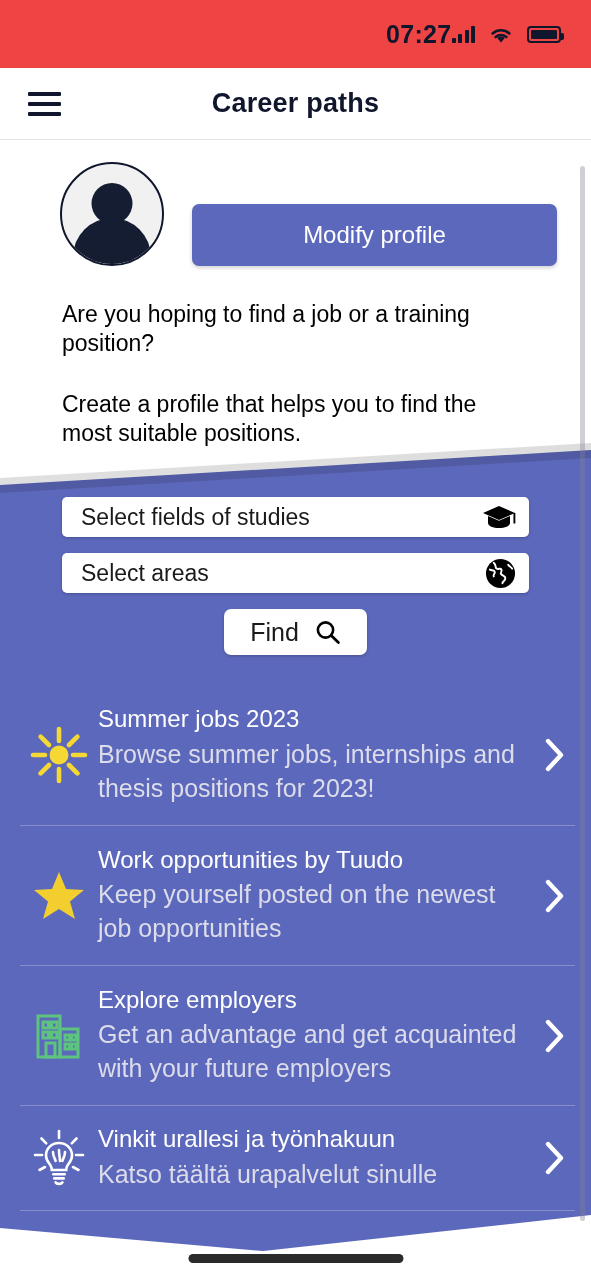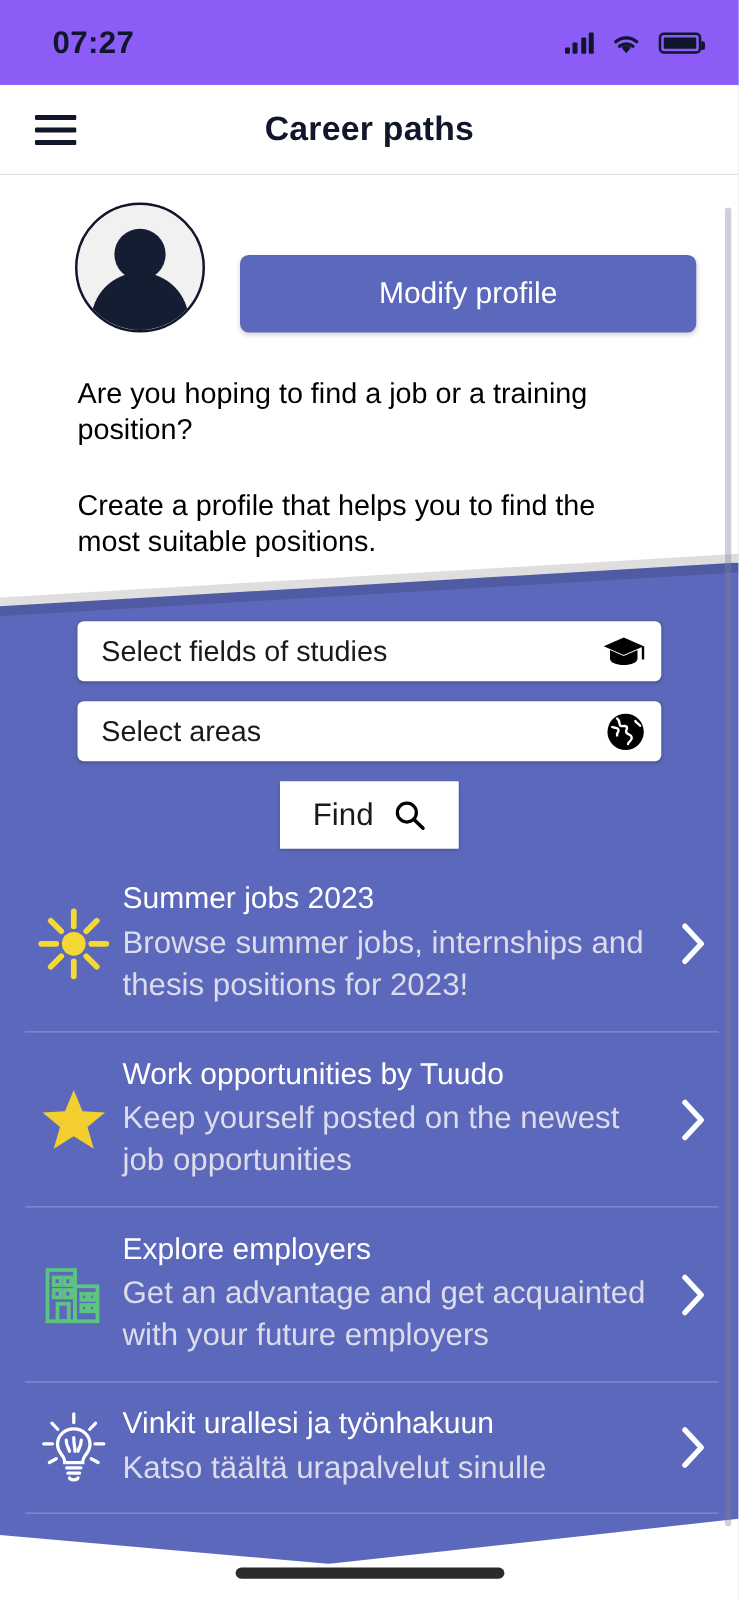--- a/index.html
+++ b/index.html
@@ -9,23 +9,23 @@
     background:#ffffff;
     overflow:hidden;
     position:relative;
   }
 
   
   .statusbar {
     height:68px;
     display:flex;
     align-items:center;
-    justify-content:space-between;
+    justify-content:flex-end;
     padding:0 30px 0 42px;
-    background:#8b5cf6;
+    background:#ef4444;
   }
   .status-time {
     font-size:25px;
     font-weight:600;
     color:#10162b;
     letter-spacing:.3px;
   }
   .status-icons { display:flex; align-items:center; gap:13px; }
   .signal { display:flex; align-items:flex-end; gap:2.5px; height:17px; }
   .signal i { width:4px; background:#10162b; border-radius:1px; display:block; }
@@ -123,33 +123,33 @@
     font-size:23px; line-height:1.26; color:#000000;
   }
   .intro p + p { margin-top:32px; }
 
   
   .search-area {
     position:absolute; top:357px; left:0; right:0; z-index:3;
     padding:0 62px;
   }
   .select-field {
-    height:48px; background:#ffffff; border-radius:5px;
+    height:40px; background:#ffffff; border-radius:5px;
     display:flex; align-items:center; justify-content:space-between;
     padding:0 13px 0 19px; margin-bottom:16px; cursor:pointer;
     box-shadow:0 1px 3px rgba(0,0,0,.22);
   }
   .select-field .label { font-size:23px; color:#1a1a1a; }
   .cap-icon { width:34px; height:26px; flex-shrink:0; }
   .globe-icon { width:31px; height:31px; flex-shrink:0; }
 
   .find-wrap { display:flex; justify-content:center; margin-top:10px; }
   .find-btn {
-    background:#ffffff; border:none; border-radius:0;
-    height:54px; padding:0 26px; cursor:pointer;
+    background:#ffffff; border:none; border-radius:7px;
+    height:46px; padding:0 26px; cursor:pointer;
     display:flex; align-items:center; gap:15px;
     box-shadow:0 1px 3px rgba(0,0,0,.22);
     font-family:"Liberation Sans", sans-serif;
   }
   .find-btn .find-label { font-size:25px; color:#1a1a1a; }
 
   
   .link-list {
     position:absolute; top:545px; left:4px; right:0; z-index:3;
     padding:0 16px;

